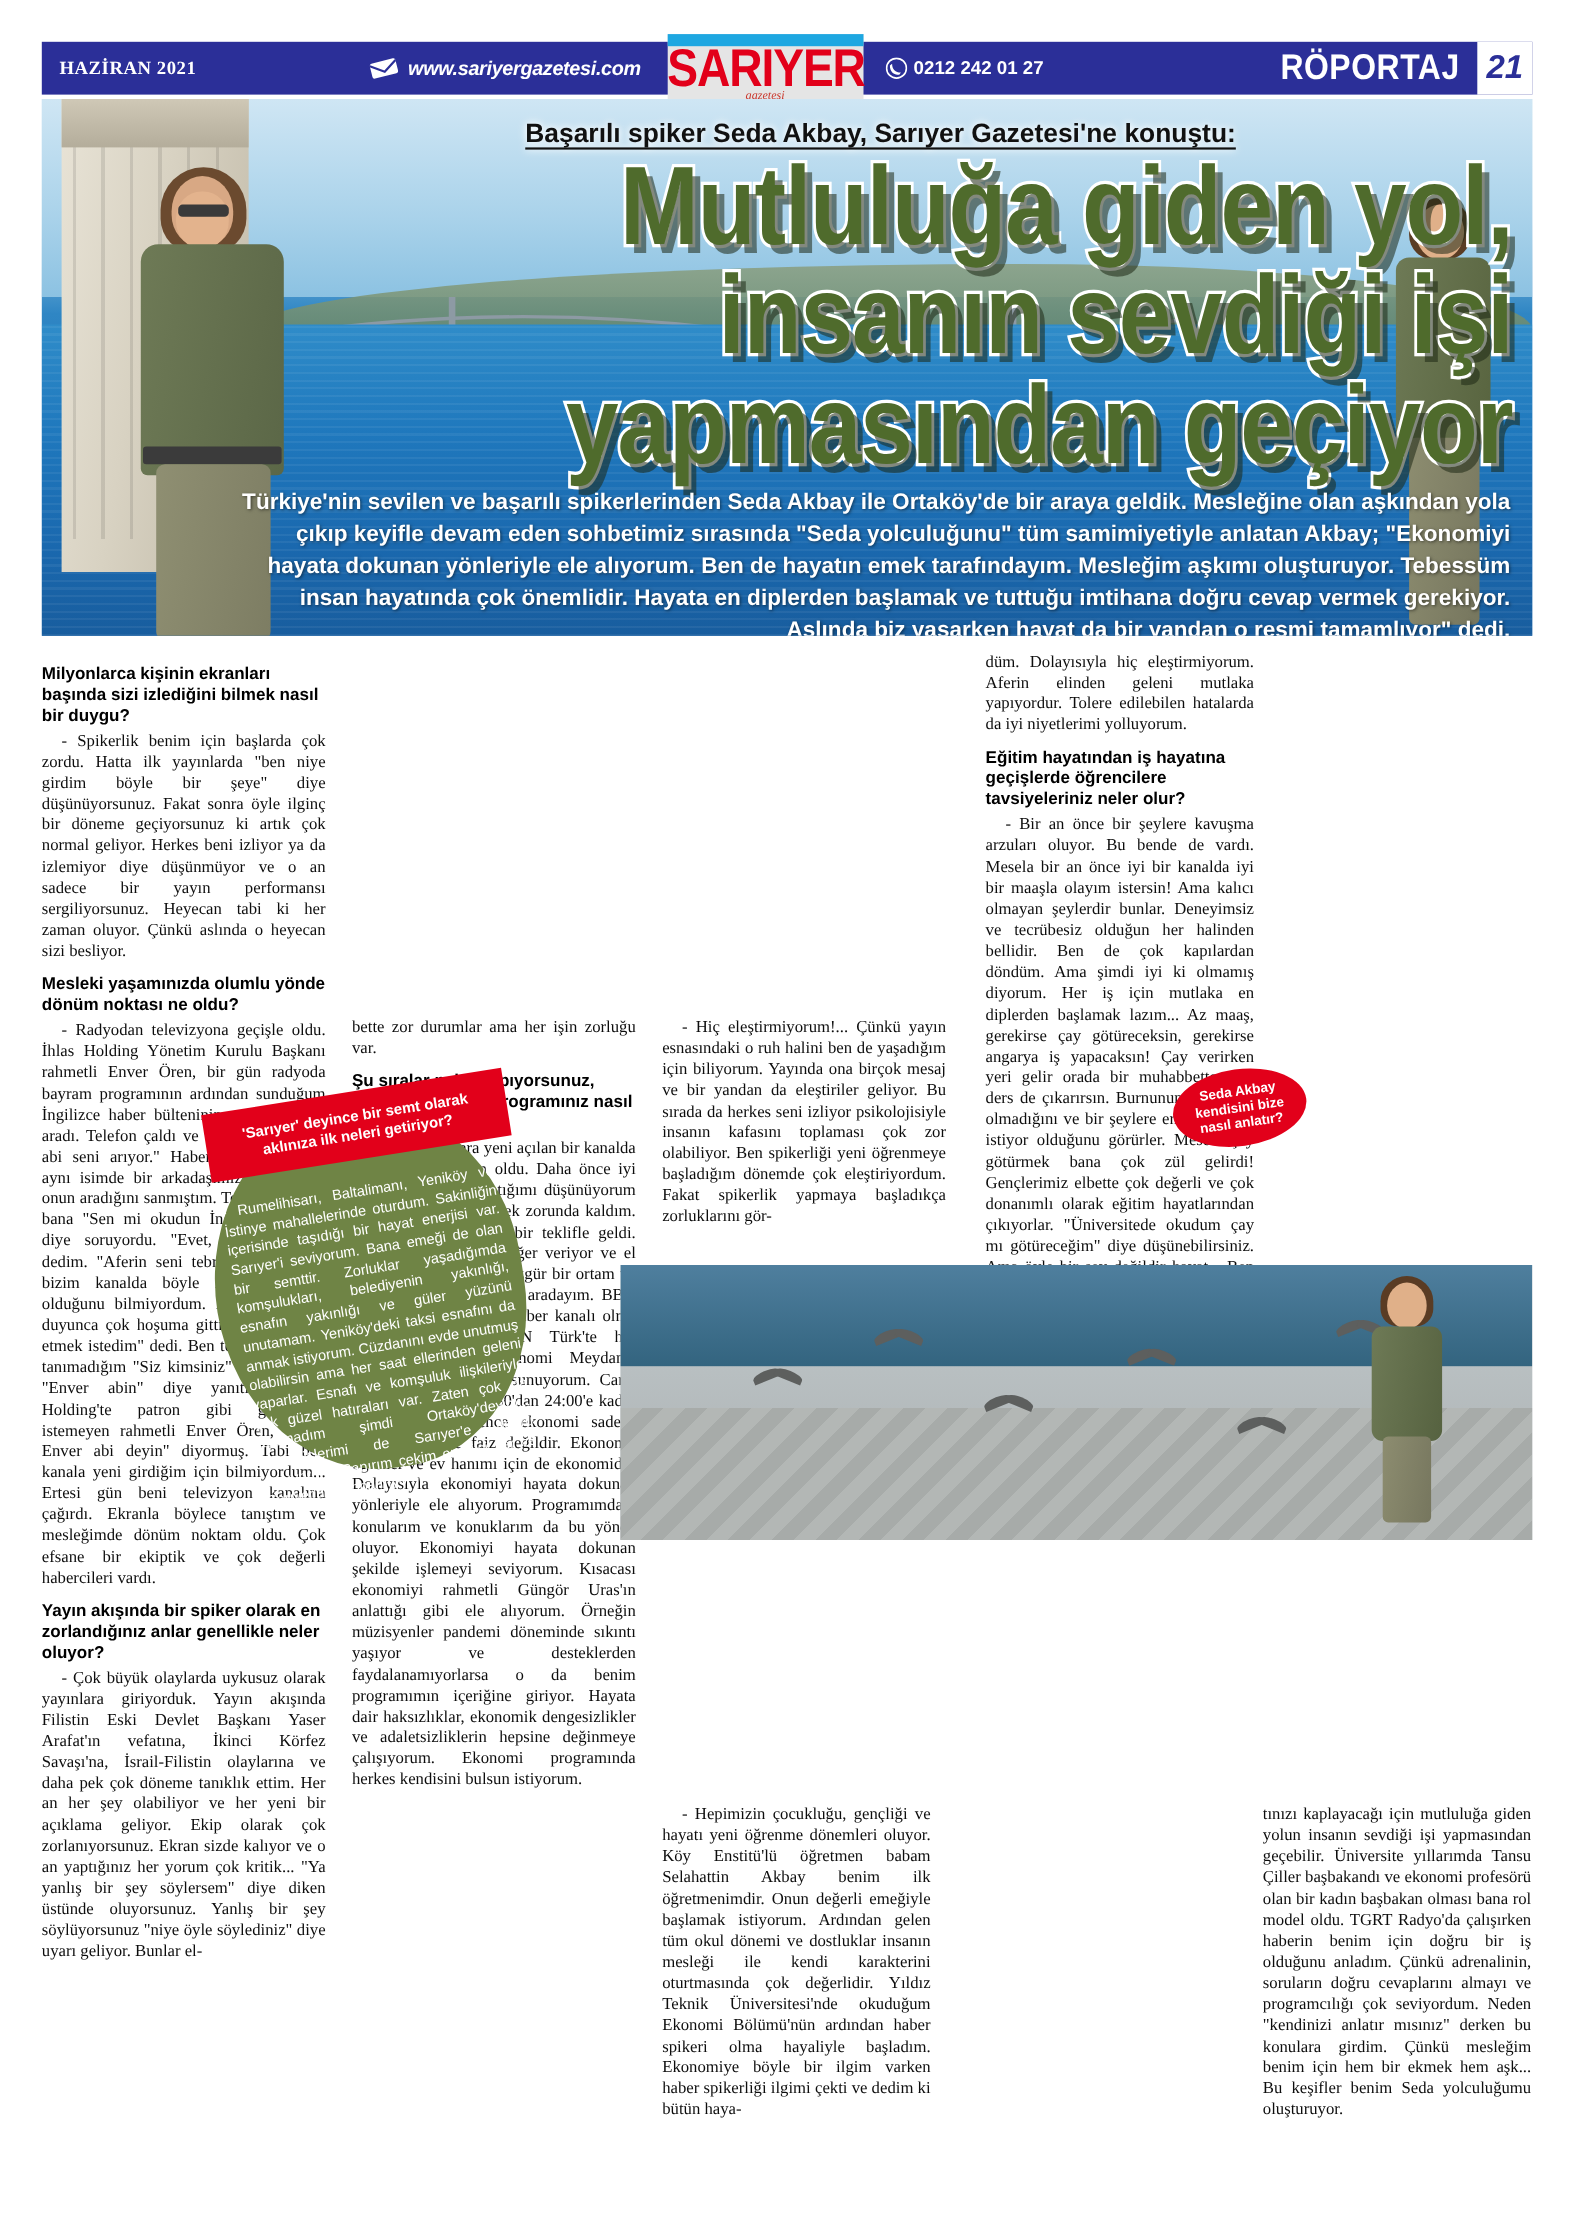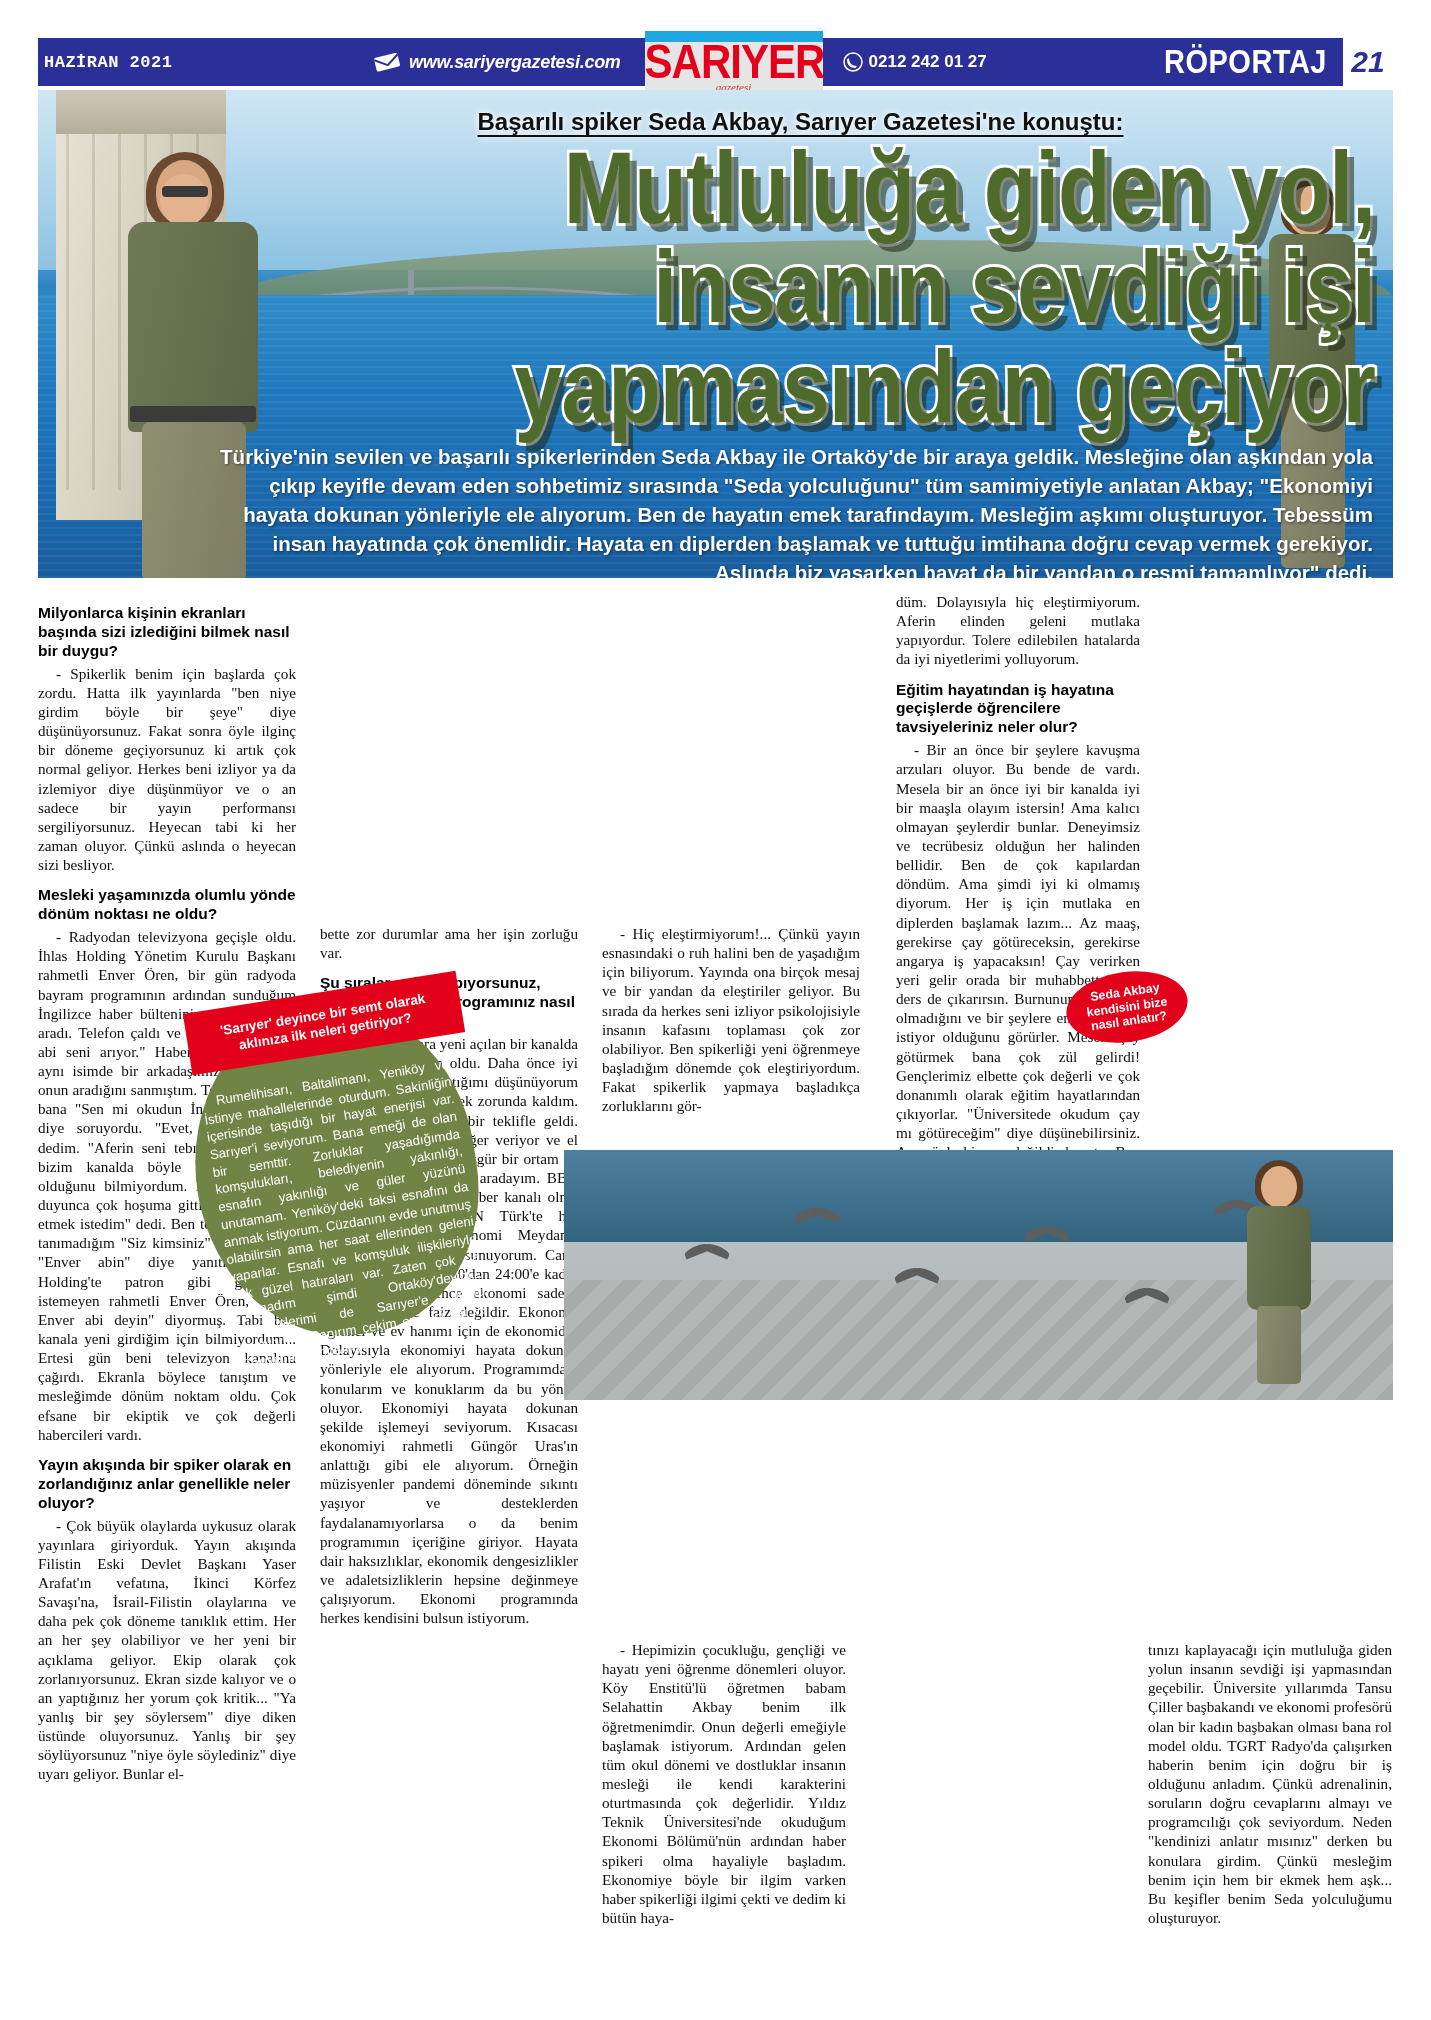--- a/index.html
+++ b/index.html
@@ -12,23 +12,23 @@
     position:relative;
   }
 
   
   .masthead {
     position:absolute; left:38px; top:38px; width:1355px; height:48px;
     background:#2b2f98;
     display:flex; align-items:center;
   }
   .mh-date {
-    color:#ffffff; font-family:Liberation Mono, monospace;
+    color:#ffffff; font-family:Liberation Serif, serif;
     font-weight:bold; font-size:17px; letter-spacing:.5px;
-    padding-left:6px; width:336px;
+    padding-left:16px; width:298px;
   }
   .mh-web { display:flex; align-items:center; gap:7px; }
   .mh-web-icon { width:28px; height:20px; position:relative; display:block; }
   .mh-web-txt {
     color:#ffffff; font-family:"Liberation Sans", sans-serif;
     font-weight:bold; font-size:18px; font-style:italic; letter-spacing:-.3px;
   }
   .mh-logo {
     margin-left:24px; width:178px; height:62px; position:relative;
     background:#e5e5e5; overflow:visible;

